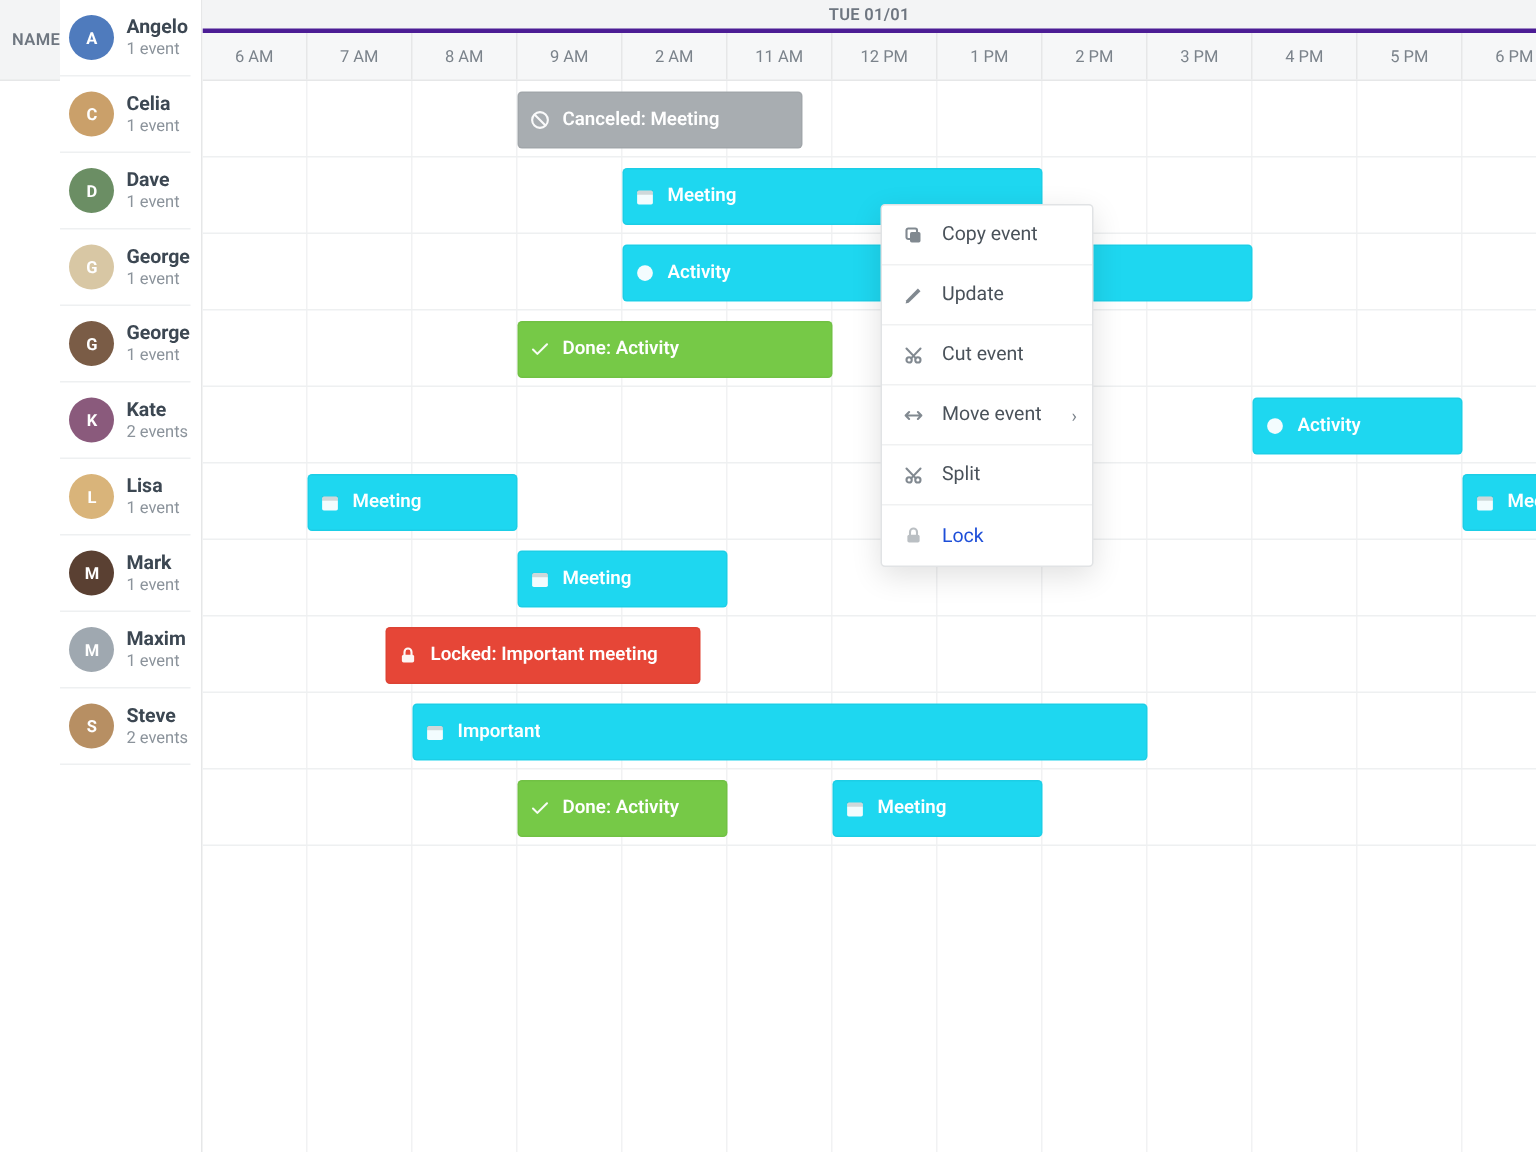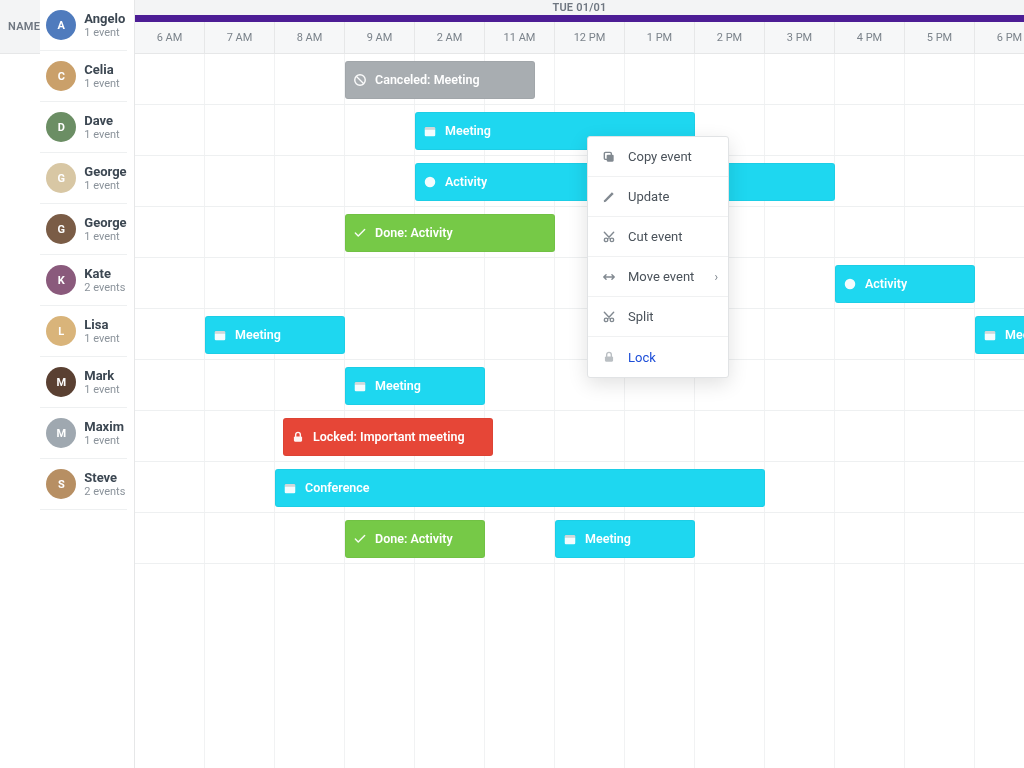--- a/index.html
+++ b/index.html
@@ -10,21 +10,21 @@
 .sidebar { width: 135px; flex: none; border-right: 1px solid #e6e7e8; display: flex; background:#fff;}
 .sidebar-header { height: 54px; display:flex; align-items:center; padding-left:8px; background:#f3f4f5; border-bottom:1px solid #e6e7e8; font-size:11px; font-weight:600; color:#6e7680; letter-spacing:0.3px;}
 .resource-row { height: 51px; display:flex; align-items:center; padding-left:6px; border-bottom:1px solid #eef0f1; gap:8px;}
 .avatar { width:30px; height:30px; border-radius:50%; flex:none; display:flex; align-items:center; justify-content:center; font-size:11px; font-weight:700; color:#fff;}
 .res-text { display:flex; flex-direction:column; line-height:1.2;}
 .res-name { font-weight:700; color:#3c4752; font-size:13px;}
 .res-sub  { font-size:11px; color:#8b939b;}
 
 
 .timeline { flex:1; display:flex; flex-direction:column; overflow:hidden;}
-.day-header { height:22px; background:#f3f4f5; border-bottom:7px solid #4c1d95; display:flex; align-items:center; justify-content:center; font-size:11px; font-weight:600; color:#6e7680; letter-spacing:0.2px;}
+.day-header { height:22px; background:#f3f4f5; border-bottom:3px solid #4c1d95; display:flex; align-items:center; justify-content:center; font-size:11px; font-weight:600; color:#6e7680; letter-spacing:0.2px;}
 .hour-header { height:32px; background:#f6f7f8; border-bottom:1px solid #e6e7e8; display:flex;}
 .hour-cell { width:70px; flex:none; border-right:1px solid #e6e7e8; display:flex; align-items:center; justify-content:center; font-size:11px; color:#7b838b;}
 .grid-body { position:relative; flex:1; overflow:hidden;}
 .grid-cols { position:absolute; inset:0; display:flex;}
 .grid-col  { width:70px; flex:none; border-right:1px solid #f1f2f3;}
 .grid-rows { position:absolute; inset:0;}
 .grid-row  { height:51px; border-bottom:1px solid #eef0f1;}
 
 
 .event { position:absolute; height:38px; border-radius:3px; color:#fff; display:flex; align-items:center; padding:0 10px 0 8px; font-size:12.5px; font-weight:600; gap:8px; box-shadow: inset 0 0 0 1px rgba(0,0,0,0.04);}
@@ -236,37 +236,37 @@
         </div>
         <div class="event ev-teal" style="left: 210px; top: 312.5px; width: 140px;">
     <span>
             <svg class="ev-icon" width="14" height="14" viewBox="0 0 24 24" fill="none" stroke="#fff" stroke-width="2.4" stroke-linecap="round" stroke-linejoin="round">
               <rect x="3" y="5" width="18" height="16" rx="2" fill="#fff" stroke="none"></rect>
               <rect x="3" y="5" width="18" height="5" fill="rgba(0,0,0,0.15)" stroke="none"></rect>
             </svg>
           </span>
     <span class="ev-label">Meeting</span>
         </div>
-        <div class="event ev-red" style="left: 148px; top: 363.5px; width: 210px;">
+        <div class="event ev-red" style="left: 122px; top: 363.5px; width: 210px;">
     <span>
             <svg class="ev-icon" width="14" height="14" viewBox="0 0 24 24" fill="none" stroke="#fff" stroke-width="2.4" stroke-linecap="round" stroke-linejoin="round">
               <rect x="5" y="11" width="14" height="9" rx="2" fill="#fff" stroke="none"></rect>
               <path d="M8 11V8a4 4 0 0 1 8 0v3" stroke="#fff"></path>
             </svg>
           </span>
     <span class="ev-label">Locked: Important meeting</span>
         </div>
         <div class="event ev-teal" style="left: 140px; top: 414.5px; width: 490px;">
     <span>
             <svg class="ev-icon" width="14" height="14" viewBox="0 0 24 24" fill="none" stroke="#fff" stroke-width="2.4" stroke-linecap="round" stroke-linejoin="round">
               <rect x="3" y="5" width="18" height="16" rx="2" fill="#fff" stroke="none"></rect>
               <rect x="3" y="5" width="18" height="5" fill="rgba(0,0,0,0.15)" stroke="none"></rect>
             </svg>
           </span>
-    <span class="ev-label">Conference</span>
+    <span class="ev-label">Important</span>
         </div>
         <div class="event ev-green" style="left: 210px; top: 465.5px; width: 140px;">
     <span>
             <svg class="ev-icon" width="14" height="14" viewBox="0 0 24 24" fill="none" stroke="#fff" stroke-width="2.4" stroke-linecap="round" stroke-linejoin="round">
               <path d="M4 12l5 5L20 6"></path>
             </svg>
           </span>
     <span class="ev-label">Done: Activity</span>
         </div>
         <div class="event ev-teal" style="left: 420px; top: 465.5px; width: 140px;">

